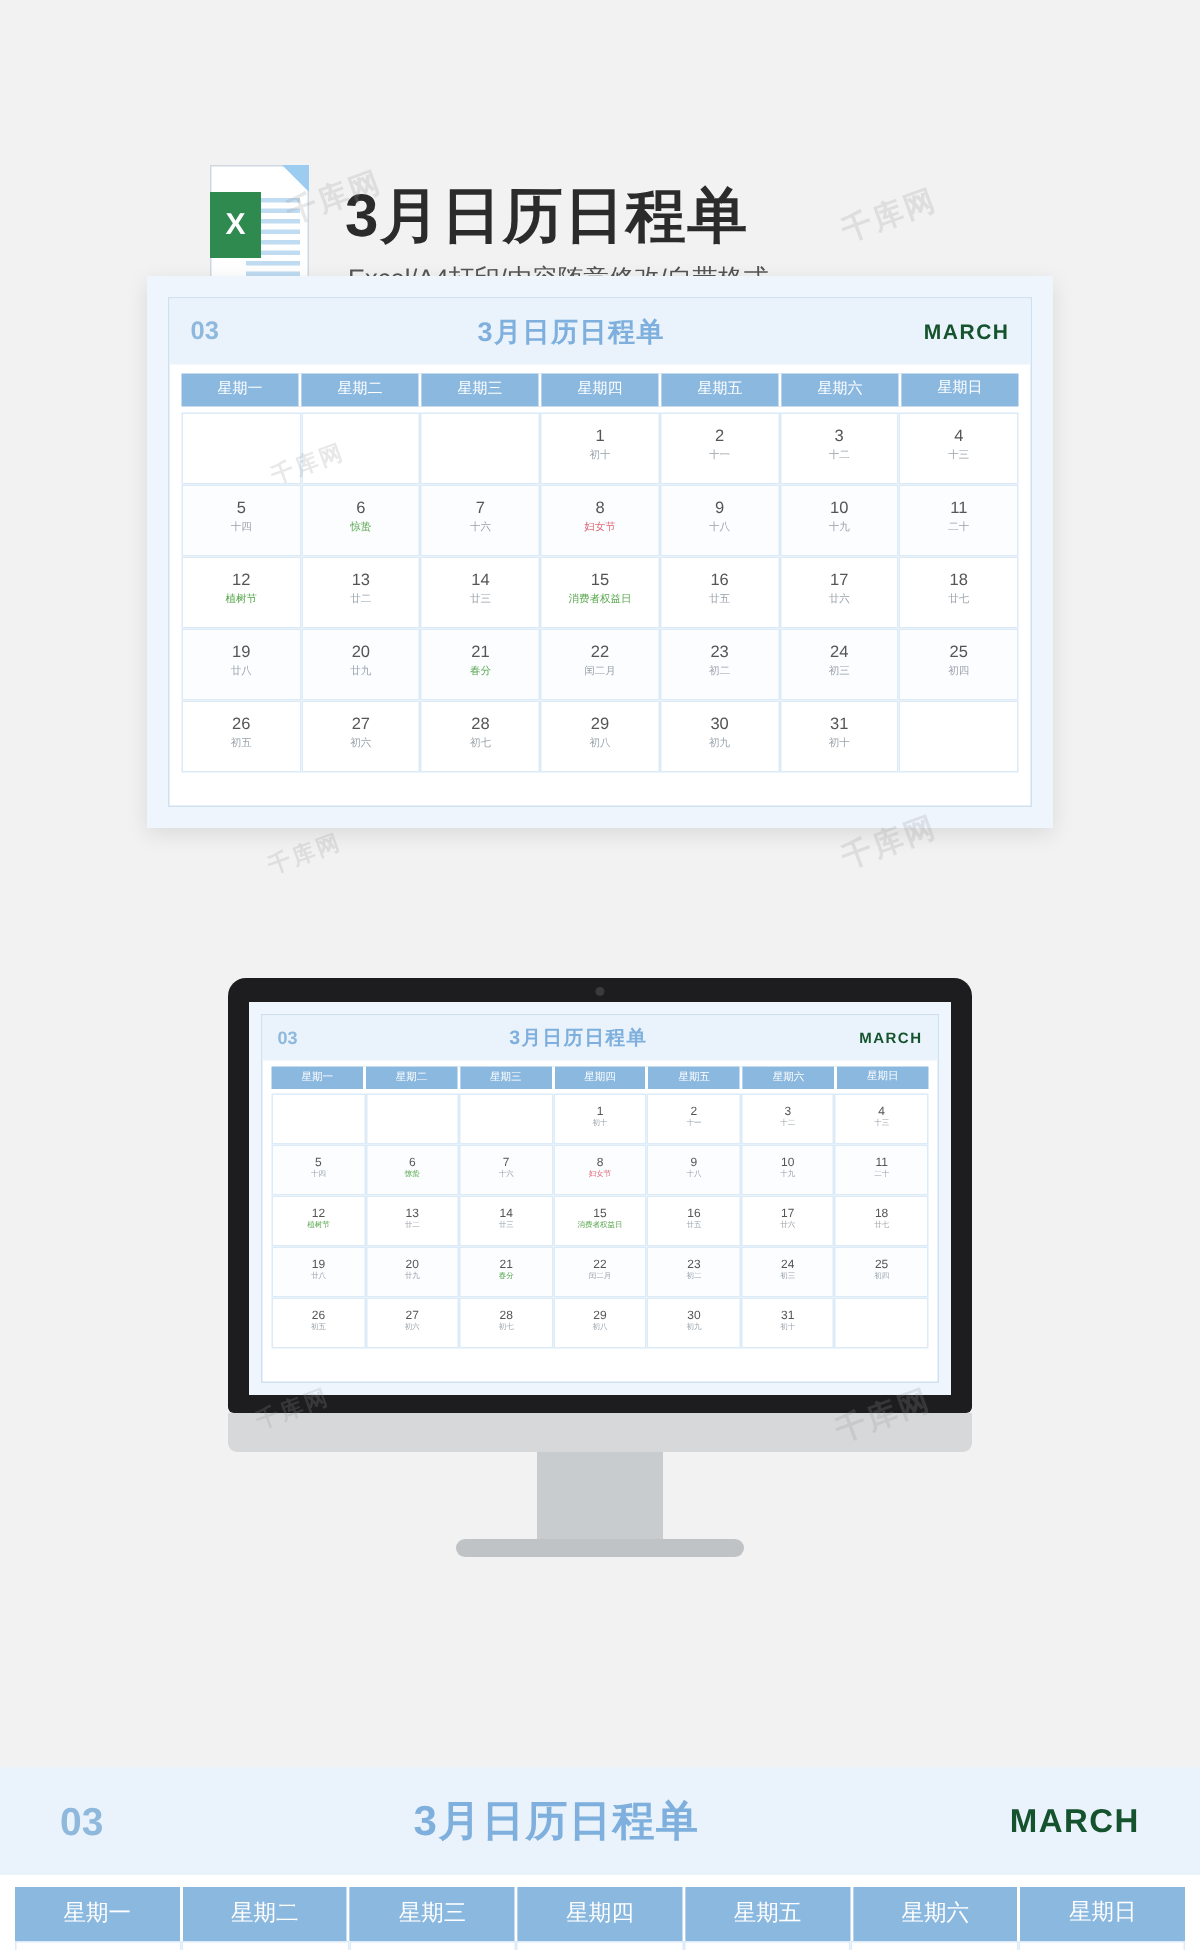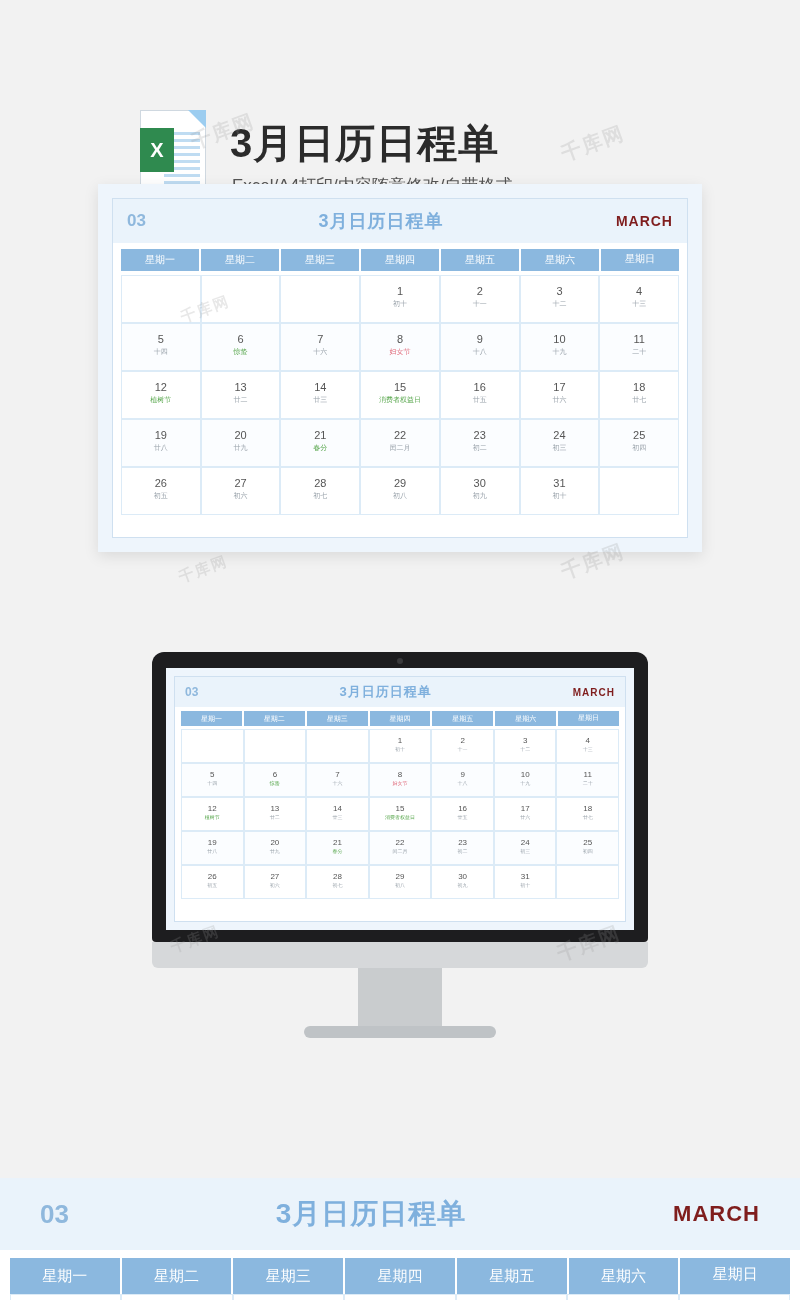--- a/index.html
+++ b/index.html
@@ -9,21 +9,21 @@
     font-family:"Liberation Sans","DejaVu Sans",sans-serif;
     position:relative;overflow:hidden;
   }
 
   
   .sheet{background:#ffffff;box-sizing:border-box;}
   .sheet-inner{border:1px solid #cfe0f0;box-sizing:border-box;height:100%;}
   .cal-head{display:flex;align-items:center;justify-content:space-between;background:#eaf3fb;}
   .cal-head .mnum{color:#8fb8dd;font-weight:bold;}
   .cal-head .ctitle{color:#7fb0dd;font-weight:bold;letter-spacing:1px;}
-  .cal-head .mname{color:#7f1d1d;font-weight:bold;letter-spacing:1px;}
+  .cal-head .mname{color:#14532d;font-weight:bold;letter-spacing:1px;}
   .week-row{display:flex;align-items:flex-end;}
   .week-cell{flex:1;background:#8bb8df;color:#ffffff;text-align:center;box-sizing:border-box;border-right:2px solid #ffffff;}
   .week-cell:last-child{border-right:none;font-family:Liberation Mono, monospace;}
   .grid-row{display:flex;}
   .day-cell{flex:1;box-sizing:border-box;border:1px solid #dcebf7;text-align:center;background:#ffffff;}
   .day-cell.alt{background:#fbfdff;}
   .dnum{color:#555;}
   .dlunar{color:#9aa3ab;}
   .dlunar.green{color:#5aa84f;}
   .dlunar.red{color:#e06a7a;}

